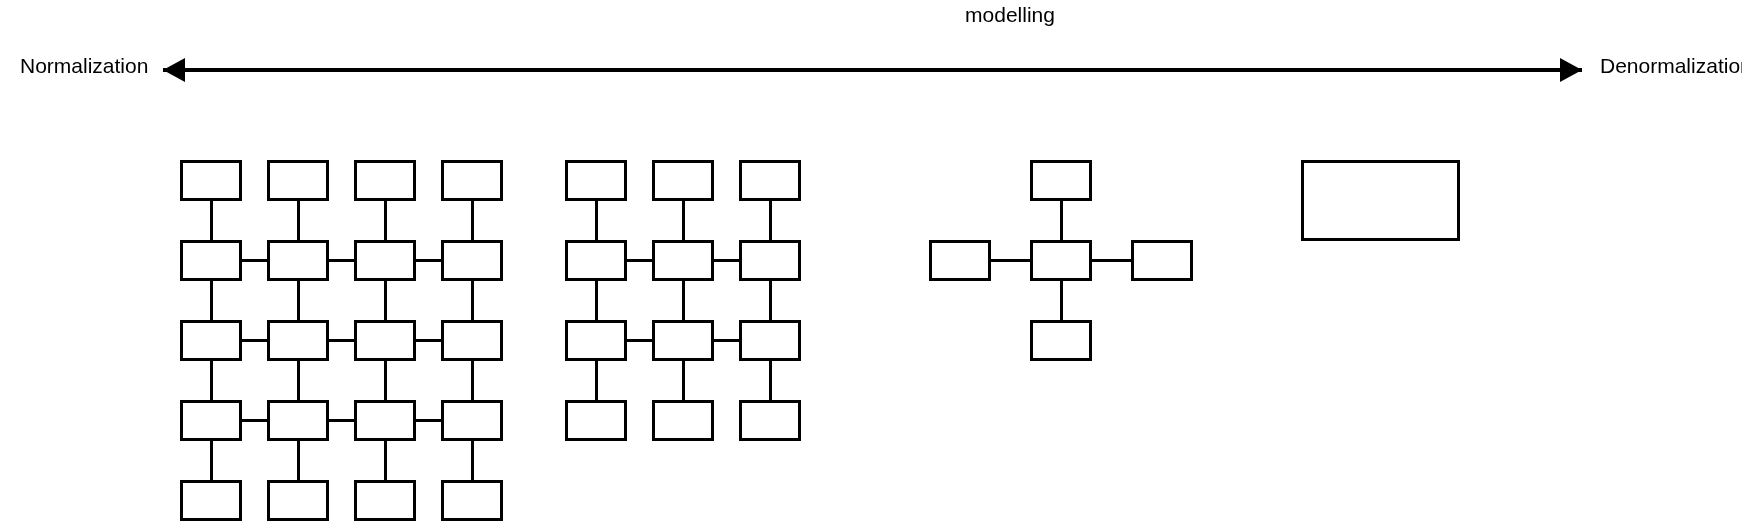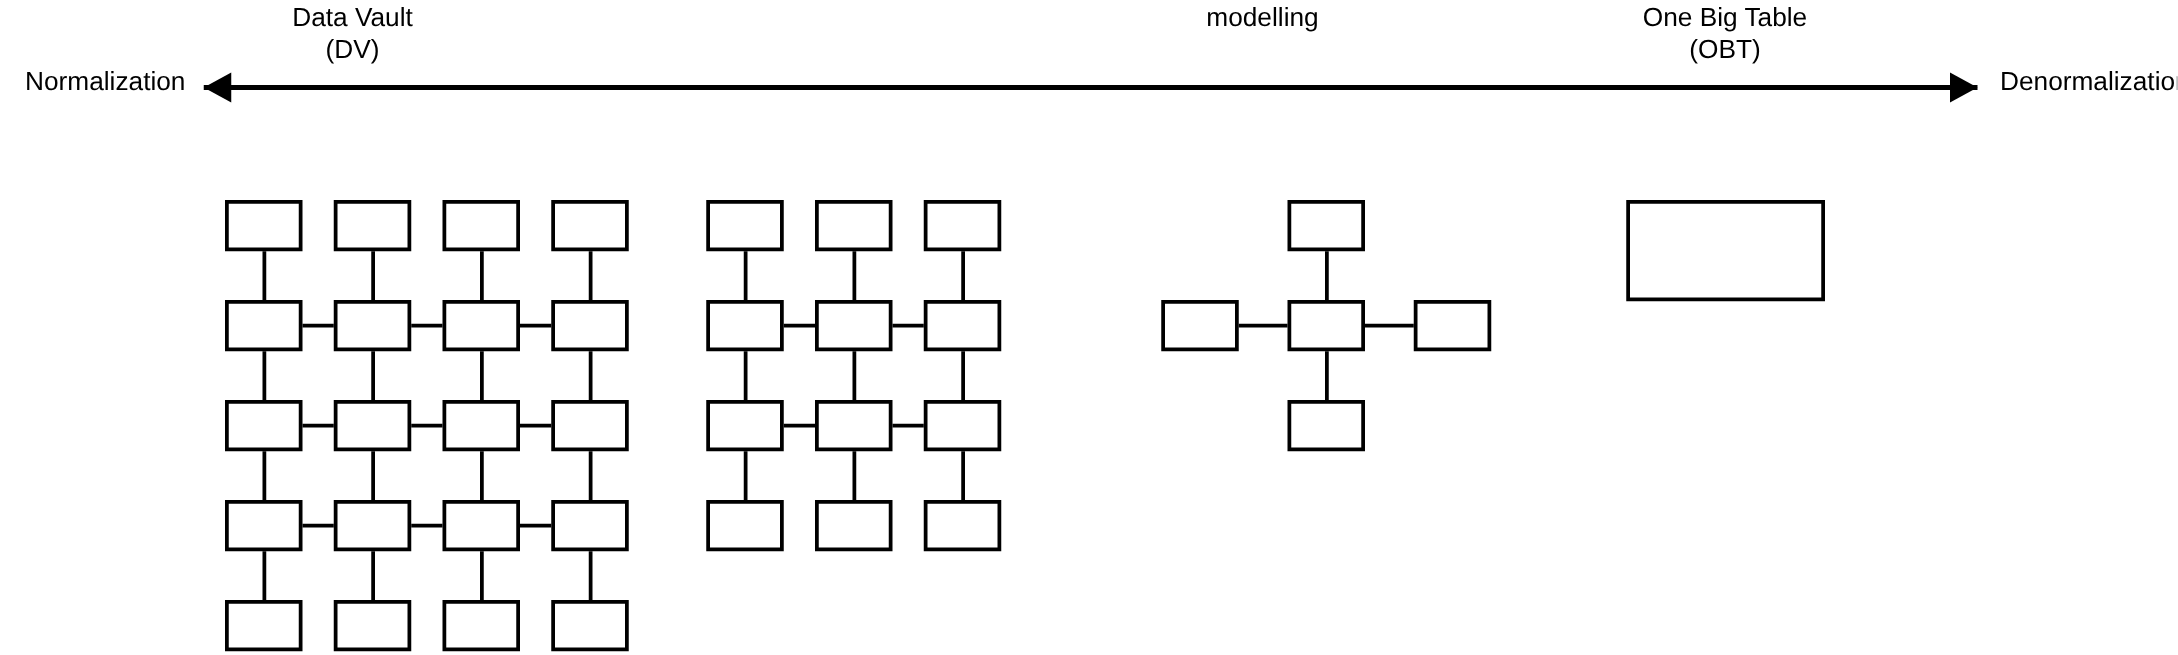--- a/index.html
+++ b/index.html
@@ -90,34 +90,26 @@
 <div id="canvas">
 
   <div class="axis-label" id="axis-left-label">Normalization</div>
 
   <div class="axis-label" id="axis-right-label">Denormalization</div>
 
   <div class="axis-line"></div>
   <div class="arrow-head" id="arrow-head-left"></div>
   <div class="arrow-head" id="arrow-head-right"></div>
 
-  <div class="column-caption" style="left:152px">
-    <span class="ln">Data Vault</span>
-    <span class="ln">(DV)</span>
-  </div>
 
 
   <div class="column-caption" style="left:880px">
     <span class="ln">modelling</span>
   </div>
 
-  <div class="column-caption" style="left:1250px">
-    <span class="ln">One Big Table</span>
-    <span class="ln">(OBT)</span>
-  </div>
 
   <div class="group" id="schema-layer">
       <div class="node-box" style="left: 180px; top: 160px; width: 62px; height: 41px;"></div>
       <div class="node-box" style="left: 267px; top: 160px; width: 62px; height: 41px;"></div>
       <div class="node-box" style="left: 354px; top: 160px; width: 62px; height: 41px;"></div>
       <div class="node-box" style="left: 441px; top: 160px; width: 62px; height: 41px;"></div>
       <div class="node-box" style="left: 180px; top: 240px; width: 62px; height: 41px;"></div>
       <div class="node-box" style="left: 267px; top: 240px; width: 62px; height: 41px;"></div>
       <div class="node-box" style="left: 354px; top: 240px; width: 62px; height: 41px;"></div>
       <div class="node-box" style="left: 441px; top: 240px; width: 62px; height: 41px;"></div>

